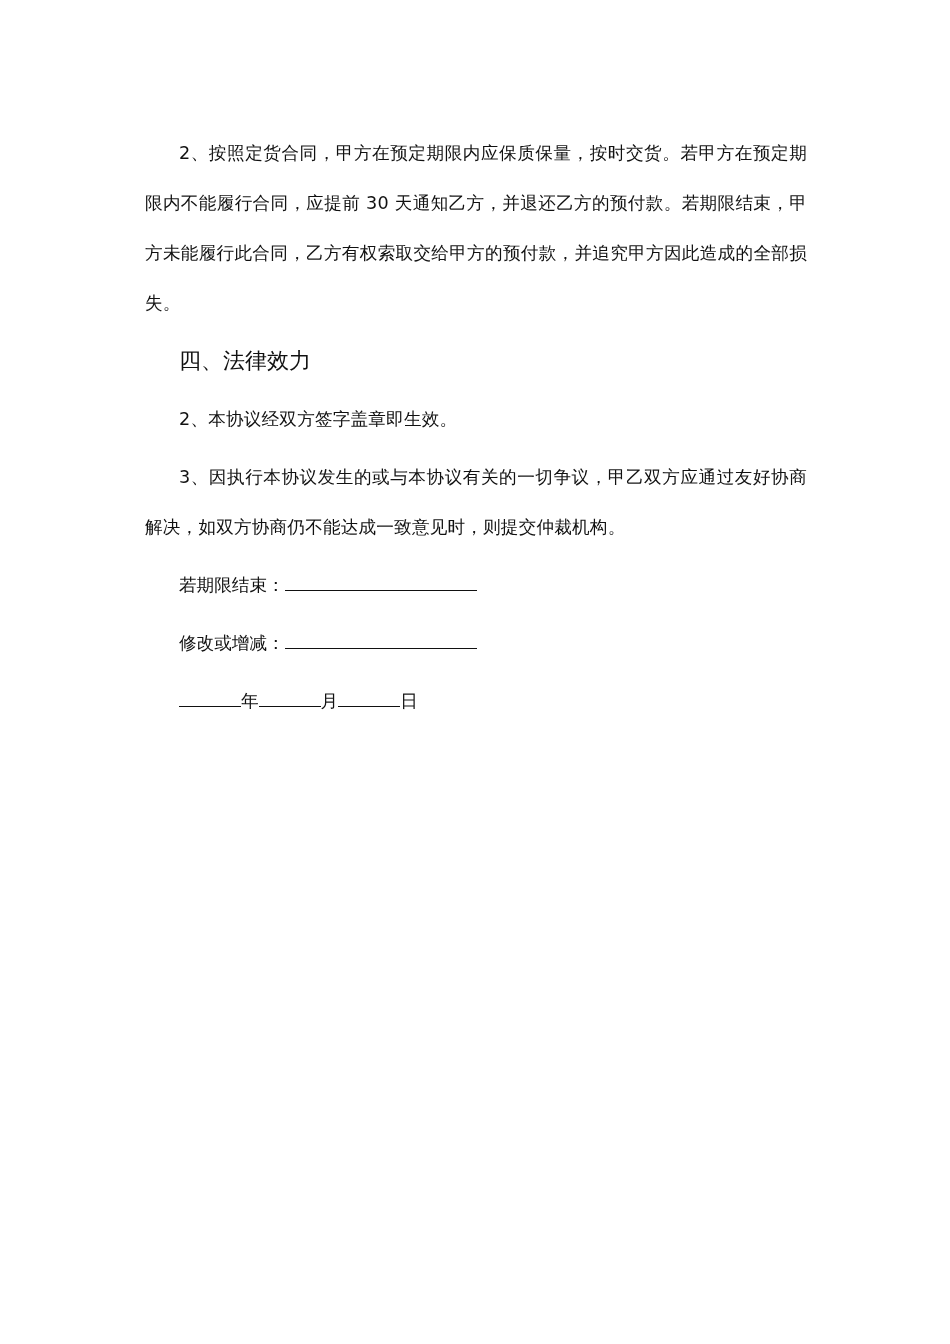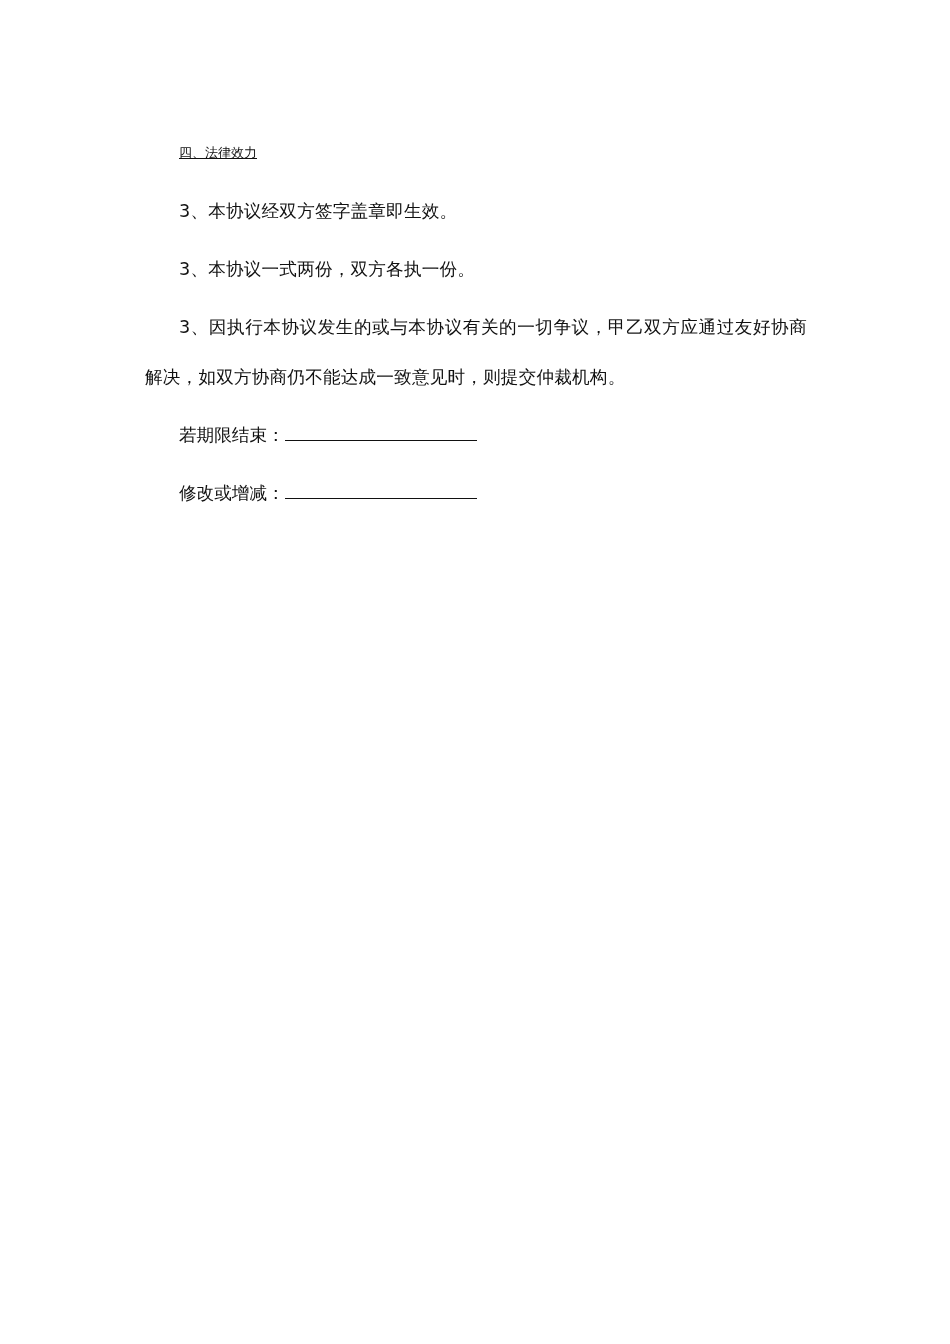--- a/index.html
+++ b/index.html
@@ -25,24 +25,23 @@
       margin: 0 0 8px 0;
       font-size: 17.6px;
       line-height: 50px;
       text-indent: 34px;
       text-align: justify;
       letter-spacing: 0.2px;
       white-space: normal;
     }
     .heading {
       margin: 0 0 8px 0;
-      font-size: 13px;
+      font-size: 22px;
       line-height: 50px;
       text-indent: 34px;
-      text-decoration: underline;
     }
     .sig-line {
       margin: 0 0 8px 0;
       font-size: 17.6px;
       line-height: 50px;
       padding-left: 34px;
       white-space: nowrap;
     }
     .blank {
       display: inline-block;
@@ -51,29 +50,32 @@
       vertical-align: baseline;
     }
     .blank.long { width: 192px; }
     .blank.short { width: 62px; }
   </style>
 </head>
 <body>
 
 <div class="page">
 
+  <p class="para">2、按照定货合同，甲方在预定期限内应保质保量，按时交货。若甲方在预定期限内不能履行合同，应提前 30 天通知乙方，并退还乙方的预付款。若期限结束，甲方未能履行此合同，乙方有权索取交给甲方的预付款，并追究甲方因此造成的全部损失。</p>
 
   <p class="heading">四、法律效力</p>
 
-  <p class="para">3、本协议经双方签字盖章即生效。</p>
-  <p class="para">3、本协议一式两份，双方各执一份。</p>
+  <p class="para">2、本协议经双方签字盖章即生效。</p>
   <p class="para">3、因执行本协议发生的或与本协议有关的一切争议，甲乙双方应通过友好协商解决，如双方协商仍不能达成一致意见时，则提交仲裁机构。</p>
 
   <div class="sig-line">
     <span>若期限结束：</span><span class="blank long"></span>
   </div>
 
   <div class="sig-line">
     <span>修改或增减：</span><span class="blank long"></span>
   </div>
 
+  <div class="sig-line">
+    <span class="blank short"></span><span>年</span><span class="blank short"></span><span>月</span><span class="blank short"></span><span>日</span>
+  </div>
 
 </div>
 
 </body></html>

